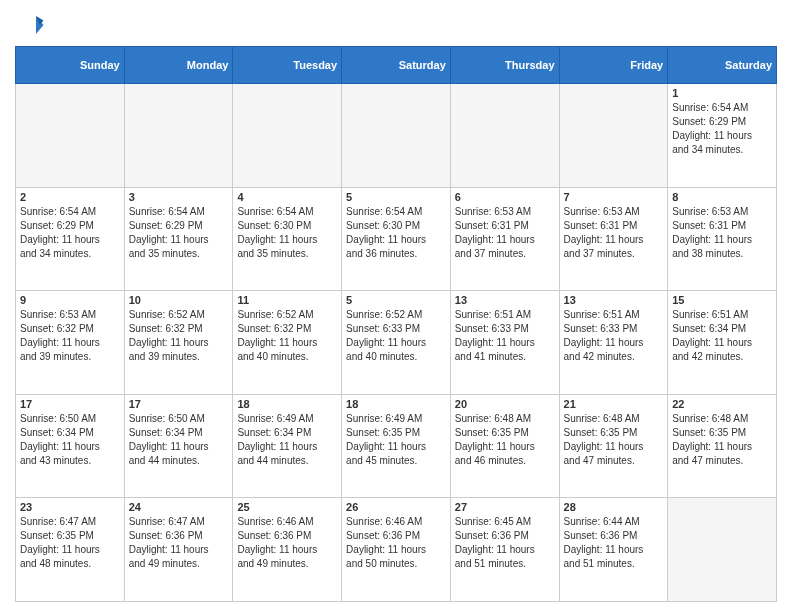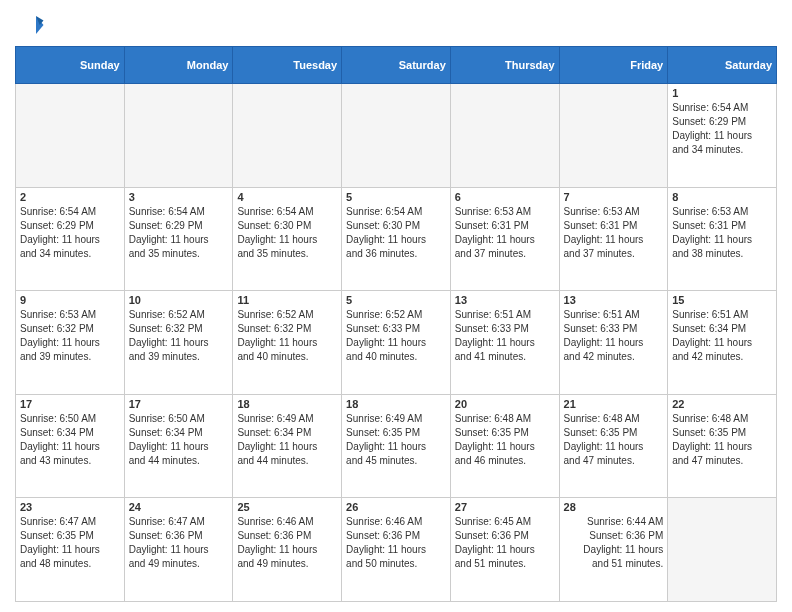--- a/index.html
+++ b/index.html
@@ -333,21 +333,21 @@
           </td>
           <td>
             <span class="day-number">27</span>
             <div class="day-info" style="white-space: pre-line;">Sunrise: 6:45 AM
 Sunset: 6:36 PM
 Daylight: 11 hours
 and 51 minutes.</div>
           </td>
           <td>
             <span class="day-number">28</span>
-            <div class="day-info" style="white-space: pre-line; text-align: right;">Sunrise: 6:44 AM
+            <div class="day-info" style="white-space: pre-line;">Sunrise: 6:44 AM
 Sunset: 6:36 PM
 Daylight: 11 hours
 and 51 minutes.</div>
           </td>
           <td class="empty"></td>
         </tr>
       </tbody>
   </table>
 </div>
 

